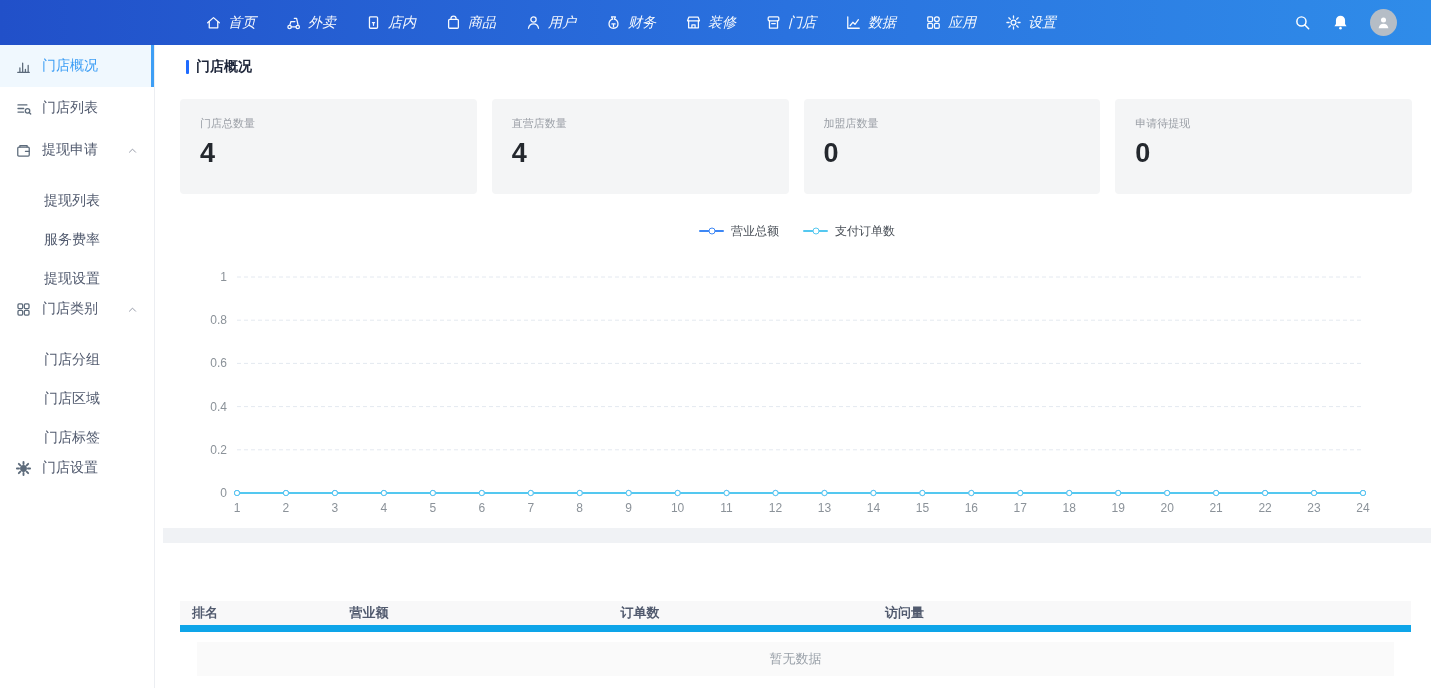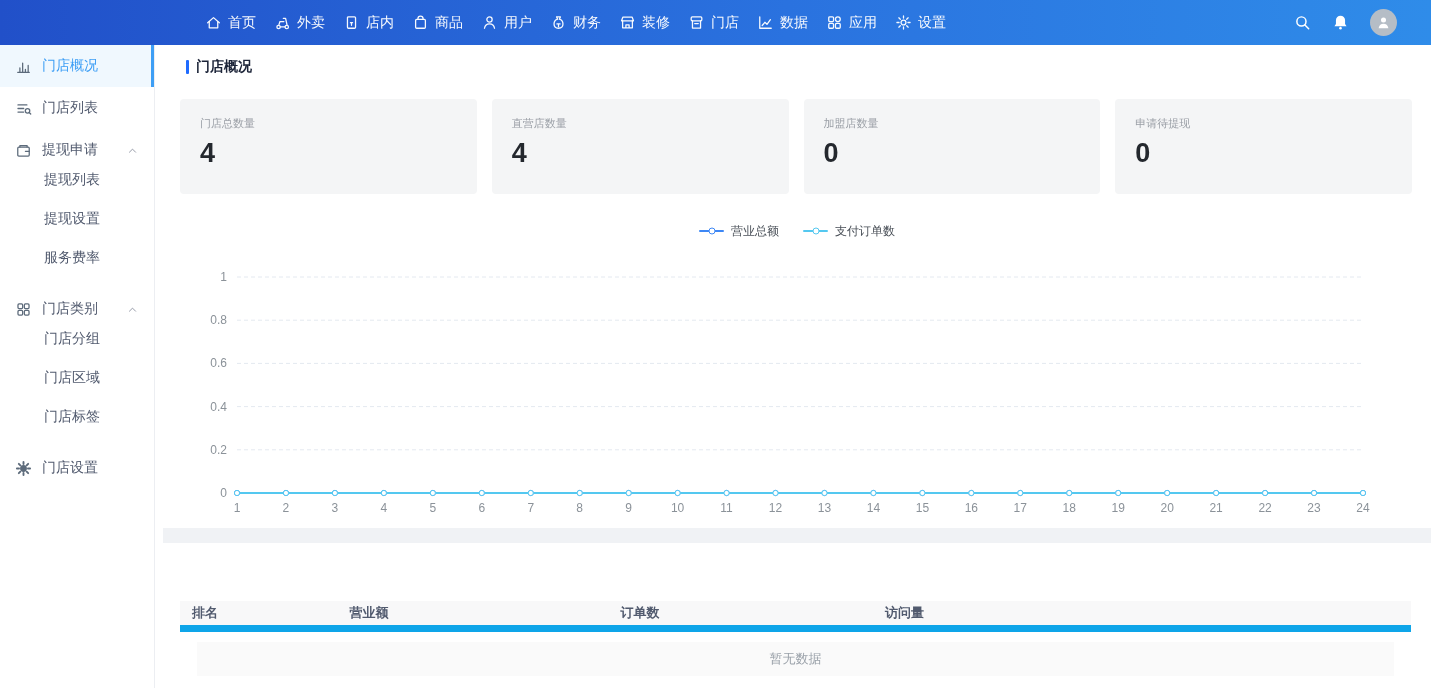--- a/index.html
+++ b/index.html
@@ -4,21 +4,21 @@
 <style>
   * { margin:0; padding:0; box-sizing:border-box; }
   html,body { width:1431px; height:688px; overflow:hidden; background:#fff;
     font-family:"Liberation Sans","DejaVu Sans",sans-serif; }
   .app { position:relative; width:1431px; height:688px; }
 
   
   .topnav { position:absolute; top:0; left:0; width:100%; height:45px;
     background:linear-gradient(90deg,#2150c9 0%,#2a72df 55%,#2f8ce9 100%);
     display:flex; align-items:center; z-index:5; }
-  .nav-menu { display:flex; align-items:flex-end; margin-left:205px; gap:18px; }
+  .nav-menu { display:flex; align-items:flex-end; margin-left:205px; gap:29px;font-style:italic; }
   .nav-item { display:flex; align-items:center; gap:6px; color:rgba(255,255,255,.96);
     font-size:14px; cursor:pointer; text-decoration:none; white-space:nowrap; }
   .nav-item svg { width:17px; height:17px; stroke:rgba(255,255,255,.96); fill:none;
     stroke-width:1.2; stroke-linecap:round; stroke-linejoin:round; }
   .nav-right { position:absolute; right:34px; top:0; height:45px; display:flex; align-items:center; gap:21px; }
   .nav-right svg { width:17px; height:17px; stroke:#fff; fill:none; stroke-width:1.4;
     stroke-linecap:round; cursor:pointer; }
   .nav-right svg.filled { fill:#fff; stroke:none; }
   .avatar { width:27px; height:27px; border-radius:50%; background:#b5bdc6;
     display:flex; align-items:center; justify-content:center; cursor:pointer; }
@@ -26,21 +26,21 @@
 
   
   .sidebar { position:absolute; top:45px; left:0; width:155px; height:643px;
     background:#fff; border-right:1px solid #eceef2; }
   .side-item { height:42px; display:flex; align-items:center; padding-left:15px;
     color:#515a6e; font-size:14px; cursor:pointer; position:relative; }
   .side-item svg { width:17px; height:17px; margin-right:10px; stroke:#5d6b7b; fill:none;
     stroke-width:1.2; stroke-linecap:round; stroke-linejoin:round; flex:none; }
   .side-item.active { background:#f0f8fe; color:#3d9ef5; }
   .side-item.active::after { content:""; position:absolute; right:0; top:0; width:3px; height:100%; background:#3d9ef5; }
-  .side-sub { height:39px; display:flex; align-items:flex-start; padding-left:44px;
+  .side-sub { height:39px; display:flex; align-items:flex-end; padding-left:44px;
     color:#515a6e; font-size:14px; cursor:pointer; }
   .chev { position:absolute; right:16px; width:11px !important; height:11px !important; stroke:#808695 !important; margin:0 !important; }
 
   
   .main { position:absolute; top:45px; left:155px; width:1276px; height:643px; background:#fff; }
   .panel { margin-left:8px; background:#fff; }
   .section-title { display:flex; align-items:center; gap:7px; margin-left:23px; }
   .section-title .bar { width:3px; height:14px; background:#1f6bff; border-radius:1px; }
   .section-title h2 { font-size:14px; font-weight:bold; color:#1c2438; }
 
@@ -200,24 +200,24 @@
         </svg>
       <span>提现申请</span>
       <svg viewBox="0 0 16 16" class="chev">
           <path d="M3.5 10.5 8 6l4.5 4.5"></path>
         </svg>
     </div>
     <div class="side-sub">
       <span>提现列表</span>
     </div>
     <div class="side-sub">
+      <span>服务费率</span>
+    </div>
+    <div class="side-sub">
       <span>提现设置</span>
-    </div>
-    <div class="side-sub">
-      <span>服务费率</span>
     </div>
     <div class="side-item">
       <svg viewBox="0 0 16 16">
           <rect x="2.8" y="2.8" width="4.4" height="4.4" rx="1"></rect>
           <rect x="8.8" y="2.8" width="4.4" height="4.4" rx="1"></rect>
           <rect x="2.8" y="8.8" width="4.4" height="4.4" rx="1"></rect>
           <rect x="8.8" y="8.8" width="4.4" height="4.4" rx="1"></rect>
         </svg>
       <span>门店类别</span>
       <svg viewBox="0 0 16 16" class="chev">

